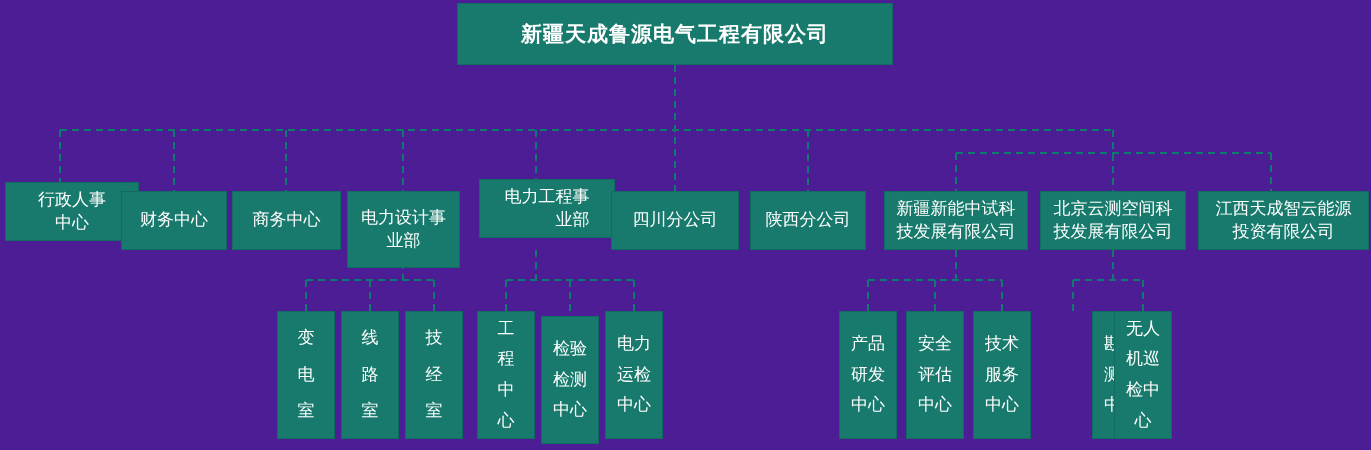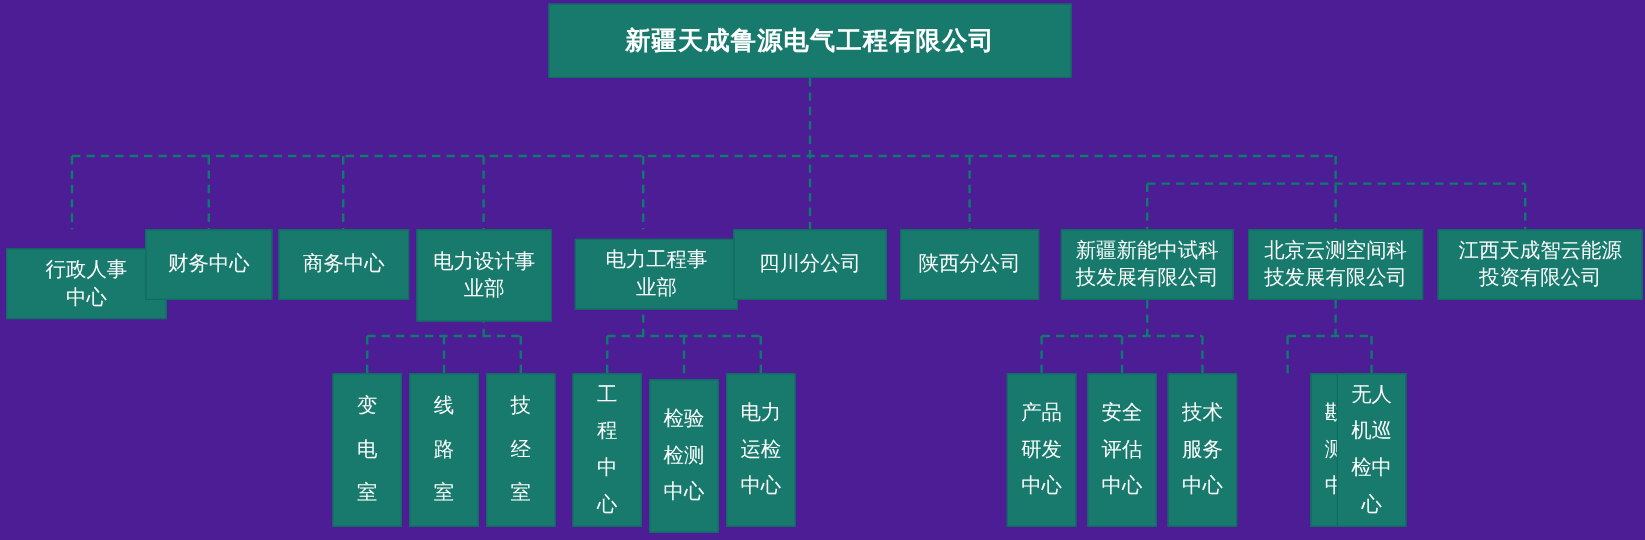--- a/index.html
+++ b/index.html
@@ -48,35 +48,35 @@
     <path class="conn" d="M403 250 V280 M306 280 H434 M306 280 V311 M370 280 V311 M434 280 V311"></path>
     <path class="conn" d="M536 250 V280 M506 280 H634 M506 280 V311 M570 280 V311 M634 280 V311"></path>
     <path class="conn" d="M956 250 V280 M868 280 H1002 M868 280 V311 M935 280 V311 M1002 280 V311"></path>
     <path class="conn" d="M1113 250 V280 M1073 280 H1143 M1073 280 V311 M1143 280 V311"></path>
   </svg>
 
   <div class="box lvl1" style="left:457px; top:3px; width:436px; height:62px;">
     <span>新疆天成鲁源电气工程有限公司</span>
   </div>
 
-  <div class="box lvl2" style="left:5px; top:207px; width:134px; height:59px;">
+  <div class="box lvl2" style="left:5px; top:182px; width:134px; height:59px;">
     <span>行政人事
 中心</span>
   </div>
   <div class="box lvl2" style="left:121px; top:191px; width:106px; height:59px;">
     <span>财务中心</span>
   </div>
   <div class="box lvl2" style="left:232px; top:191px; width:109px; height:59px;">
     <span>商务中心</span>
   </div>
   <div class="box lvl2" style="left:347px; top:191px; width:113px; height:77px;">
     <span>电力设计事
 业部</span>
   </div>
-  <div class="box lvl2" style="left:479px; top:199px; width:136px; height:59px;">
+  <div class="box lvl2" style="left:479px; top:179px; width:136px; height:59px;text-align:right;">
     <span>电力工程事
 业部</span>
   </div>
   <div class="box lvl2" style="left:611px; top:191px; width:128px; height:59px;">
     <span>四川分公司</span>
   </div>
   <div class="box lvl2" style="left:750px; top:191px; width:116px; height:59px;">
     <span>陕西分公司</span>
   </div>
   <div class="box lvl2" style="left:884px; top:191px; width:144px; height:59px;">

